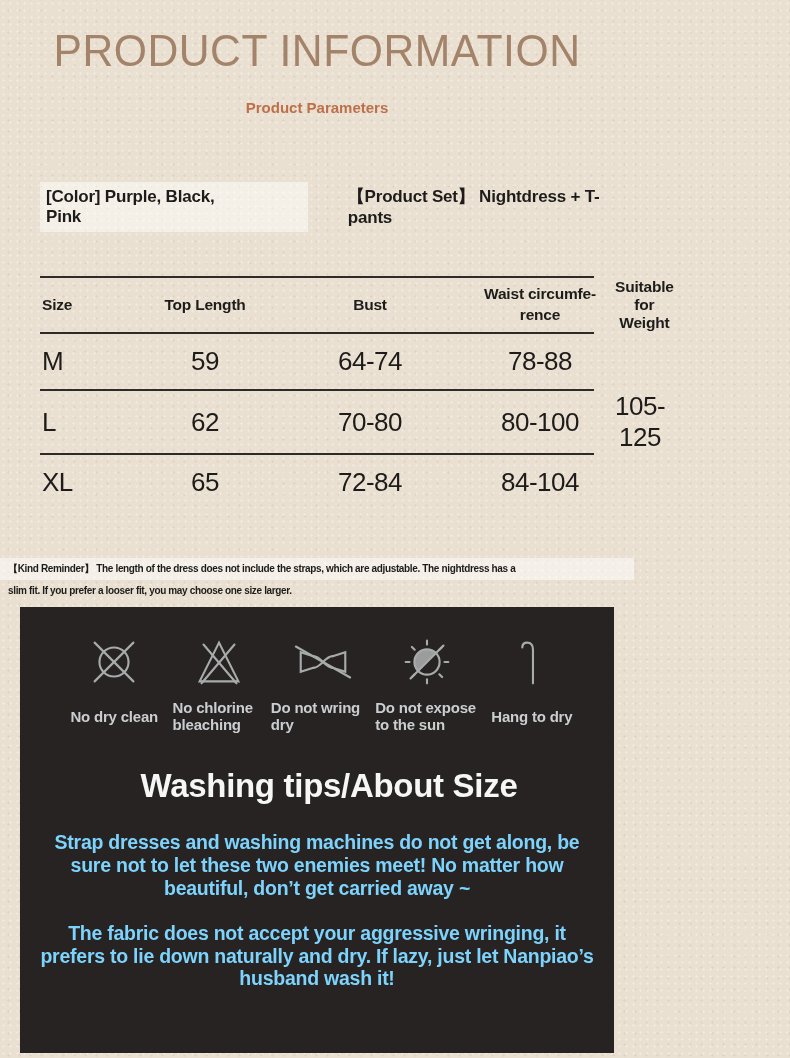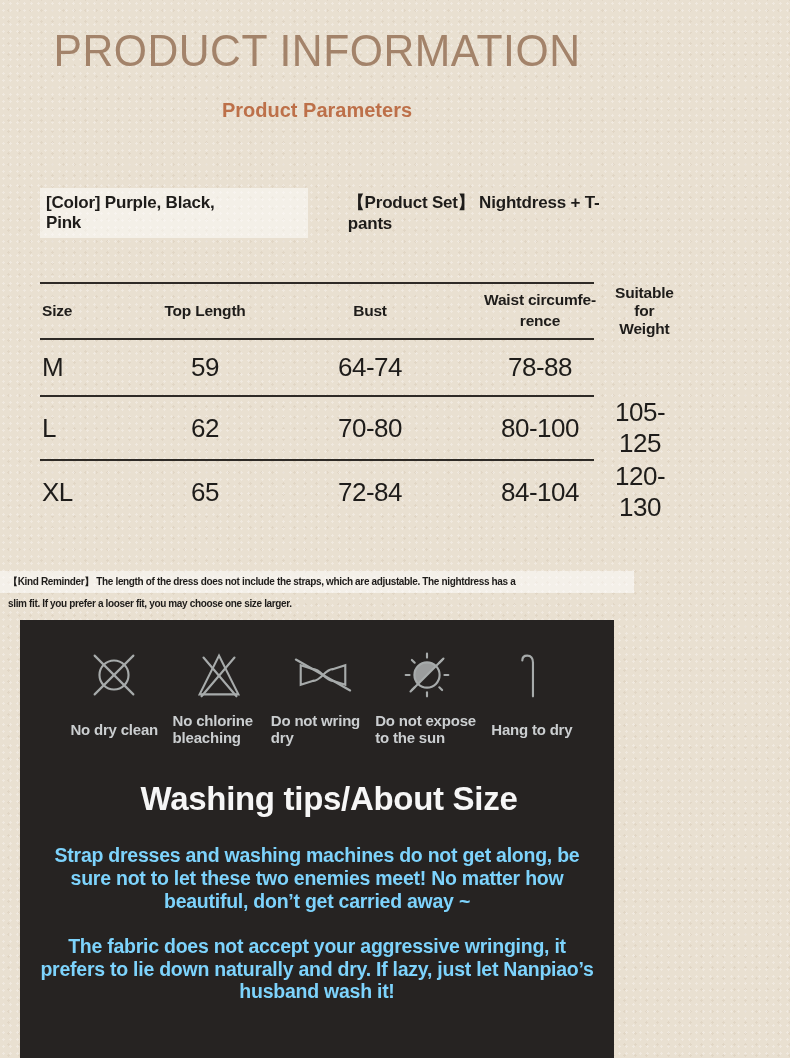--- a/index.html
+++ b/index.html
@@ -18,21 +18,21 @@
 
   
   .title{
     margin:0;padding-top:26px;text-align:center;
     font-size:44px;font-weight:400;letter-spacing:.5px;
     color:#a3836a;line-height:1.12;
     transform:scaleX(.97);transform-origin:center;
   }
   .subtitle{
     margin-top:24px;text-align:center;
-    font-size:20px;font-weight:700;color:#bd7049;
+    font-size:15px;font-weight:700;color:#bd7049;
   }
 
   
   .attrs{
     margin-top:66px;display:flex;justify-content:space-between;
     align-items:baseline;padding:0 22px 0 40px;
     font-size:17px;font-weight:700;letter-spacing:-.2px;gap:40px;
   }
   .attr-hl{background:rgba(255,255,255,.5);padding:5px 76px 5px 6px;}
 
@@ -123,21 +123,20 @@
       <div class="cell">62</div>
       <div class="cell">70-80</div>
       <div class="cell">80-100</div>
       <div class="cell">105-125</div>
     </div>
     <div class="t-row t-body">
       <div class="cell c-size">XL</div>
       <div class="cell">65</div>
       <div class="cell">72-84</div>
       <div class="cell">84-104</div>
-      <div class="cell">120-130</div>
     </div>
   </div>
 
   <div class="reminder">
     <div class="rem-line rem-line-hl">【Kind Reminder】 The length of the dress does not include the straps, which are adjustable. The nightdress has a</div>
     <div class="rem-line">slim fit. If you prefer a looser fit, you may choose one size larger.</div>
   </div>
 
   <div class="panel">
     <div class="care-row">

